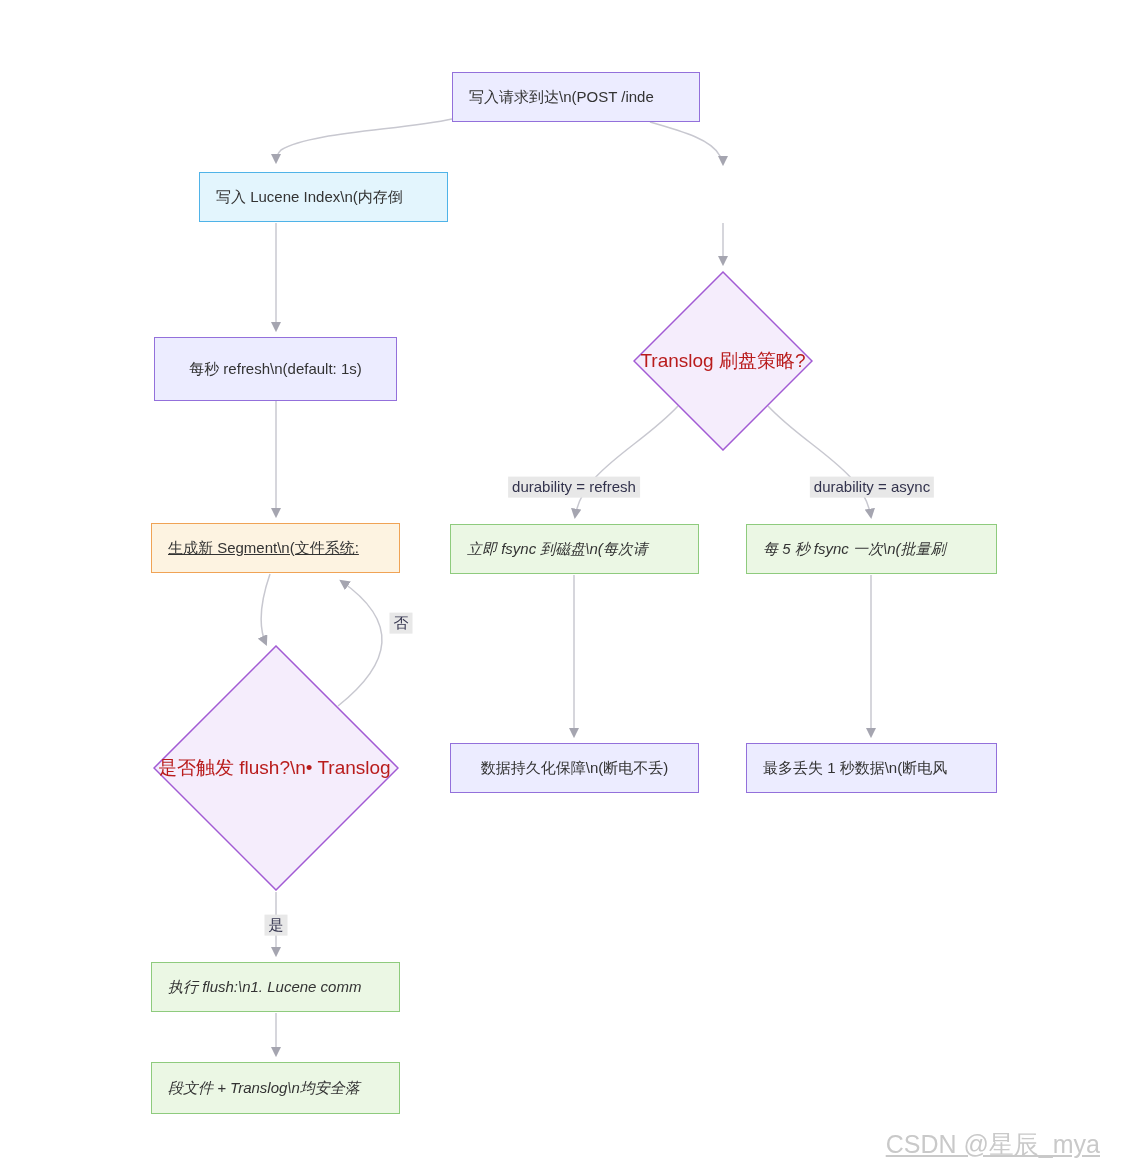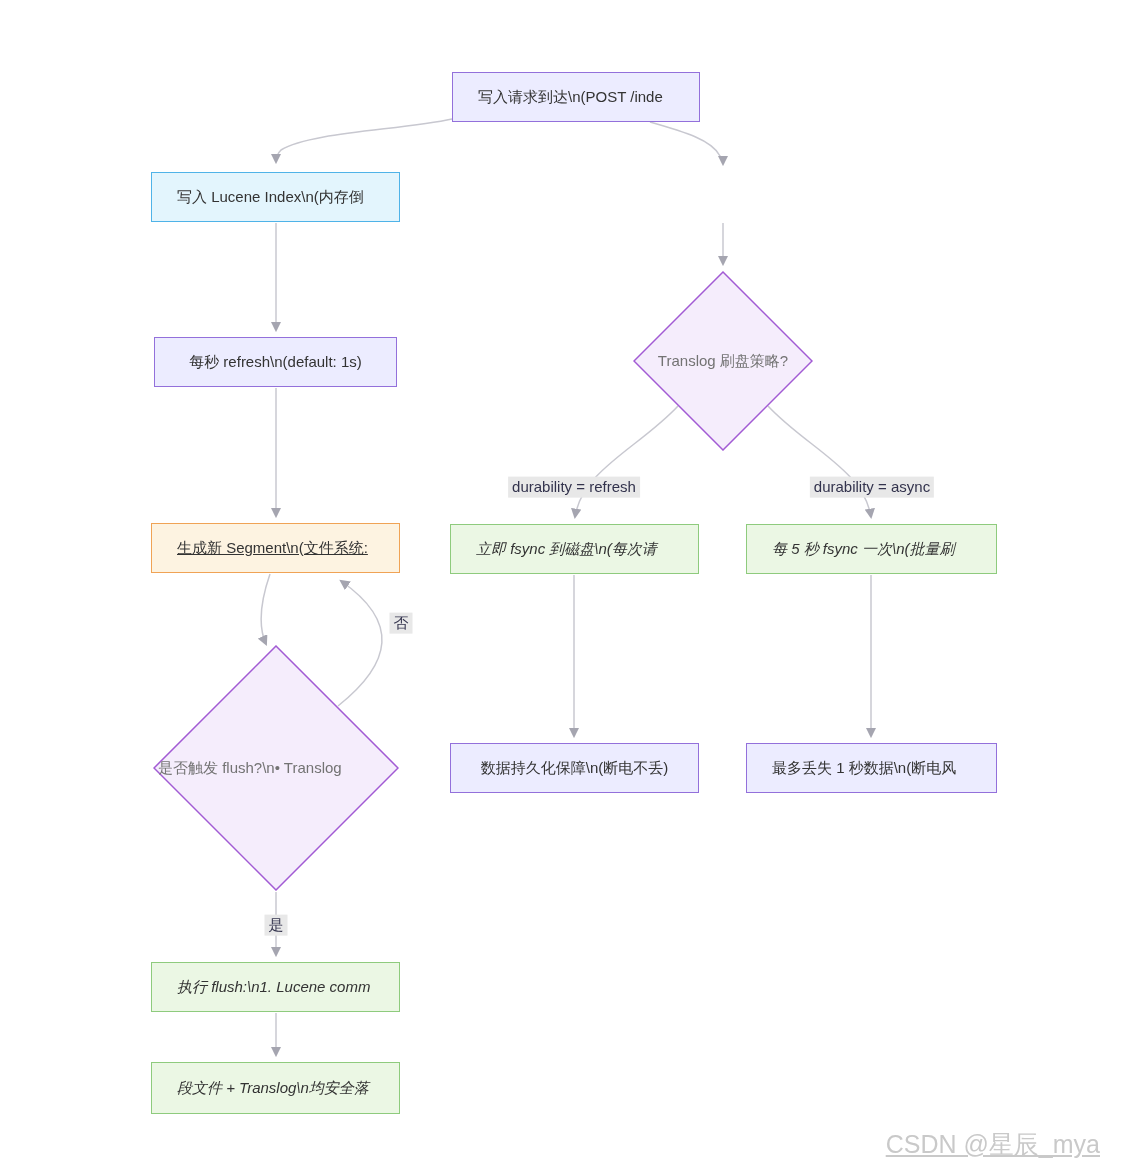--- a/index.html
+++ b/index.html
@@ -2,30 +2,30 @@
 <html><head>
 <meta charset="utf-8">
 <style>
   html,body{margin:0;padding:0;background:#ffffff;}
   body{font-family:"Liberation Sans","DejaVu Sans",sans-serif;}
   #canvas{position:relative;width:1132px;height:1162px;background:#ffffff;overflow:hidden;}
   #edges{position:absolute;left:0;top:0;width:1132px;height:1162px;z-index:1;}
   .node{position:absolute;box-sizing:border-box;display:flex;align-items:center;
         font-size:15px;color:#333333;white-space:nowrap;overflow:hidden;z-index:2;}
   .centered{justify-content:center;}
-  .clipL{justify-content:flex-start;padding-left:25px;}
+  .clipL{justify-content:flex-start;padding-left:16px;}
   .purple{background:#ECECFF;border:1px solid #9370DB;}
-  .blue{background:#E3F5FD;border:1.5px solid #4FB3E8;}
+  .blue{background:#E3F5FD;border:1.5px solid #4FB3E8;margin-left:48px;}
   .orange{background:#FDF3E1;border:1.5px solid #F0A355;text-decoration:underline;}
   .green{background:#EBF7E4;border:1.5px solid #8ECB7D;font-style:italic;}
   .diamond{position:absolute;z-index:2;}
   .diamond-shape{position:absolute;left:0;top:0;}
   .diamond-shape polygon{fill:#F5EDFC;stroke:#A25BD4;stroke-width:1.5;}
   .diamond-label{position:absolute;left:0;top:0;right:0;bottom:0;display:flex;align-items:center;
-        font-size:15px;color:#737373;white-space:nowrap;overflow:hidden;
+        font-size:19px;color:#b91c1c;white-space:nowrap;overflow:hidden;
         clip-path:polygon(50% 0,100% 50%,50% 100%,0 50%);}
   .dl-center{justify-content:center;}
   .dl-left{justify-content:flex-start;padding-left:5px;}
   .edge-label{position:absolute;transform:translate(-50%,-50%);background:#E8E8E8;
         color:#33334D;font-size:15px;line-height:1.25;padding:1px 4px;z-index:3;white-space:nowrap;}
   .watermark{position:absolute;right:32px;top:1128px;color:#C9C9C9;font-size:25px;z-index:4;text-decoration:underline;}
 </style>
 </head>
 <body>
 
@@ -56,21 +56,21 @@
 
   <div class="node purple clipL" style="left:452px;top:72px;width:248px;height:50px">
     <span>写入请求到达\n(POST /inde</span>
   </div>
 
   <div class="node blue clipL" style="left:151px;top:172px;width:249px;height:50px">
     <span>写入 Lucene Index\n(内存倒</span>
   </div>
 
 
-  <div class="node purple centered" style="left:154px;top:337px;width:243px;height:50px">
+  <div class="node purple centered" style="left:154px;top:337px;width:243px;height:64px">
     <span>每秒 refresh\n(default: 1s)</span>
   </div>
 
   <div class="diamond" style="left:633px;top:271px;width:180px;height:180px">
     <svg class="diamond-shape" width="180" height="180">
       <polygon points="90,1 179,90 90,179 1,90"></polygon>
     </svg>
     <div class="diamond-label dl-center">Translog 刷盘策略?</div>
   </div>
 

